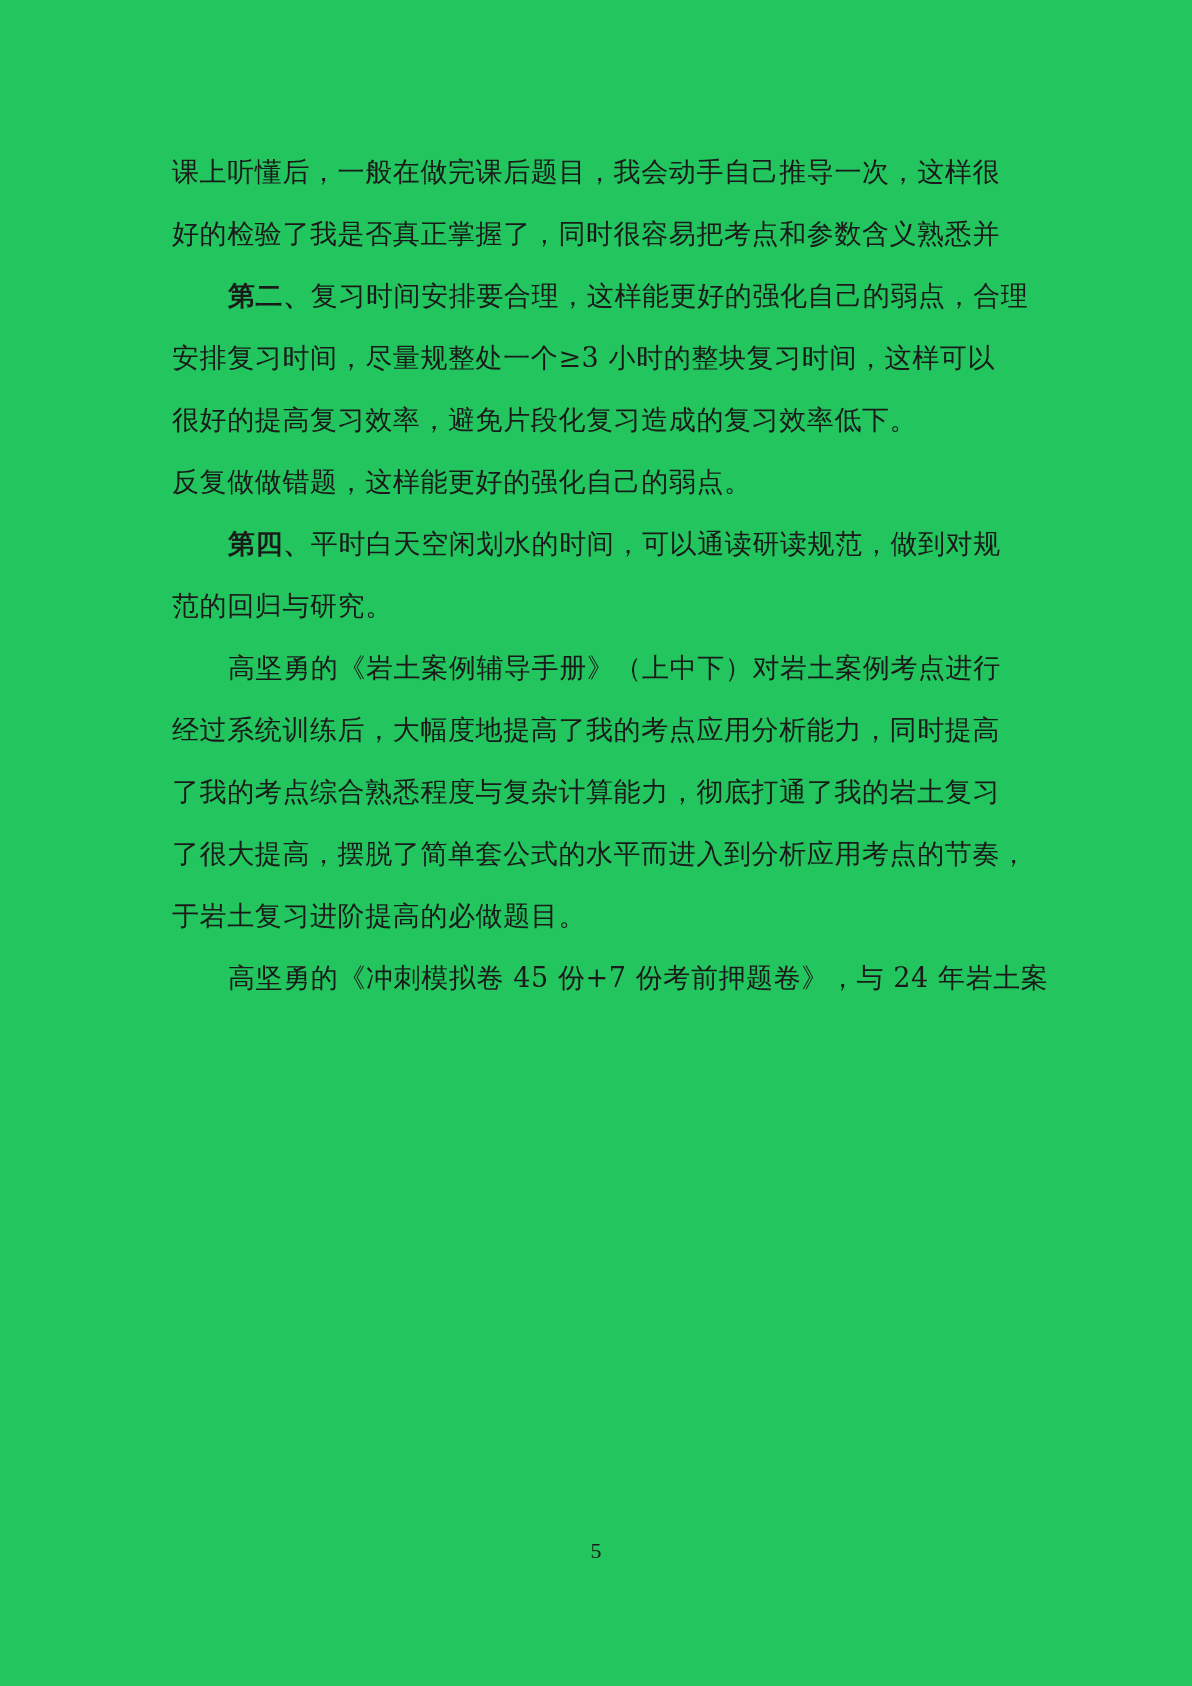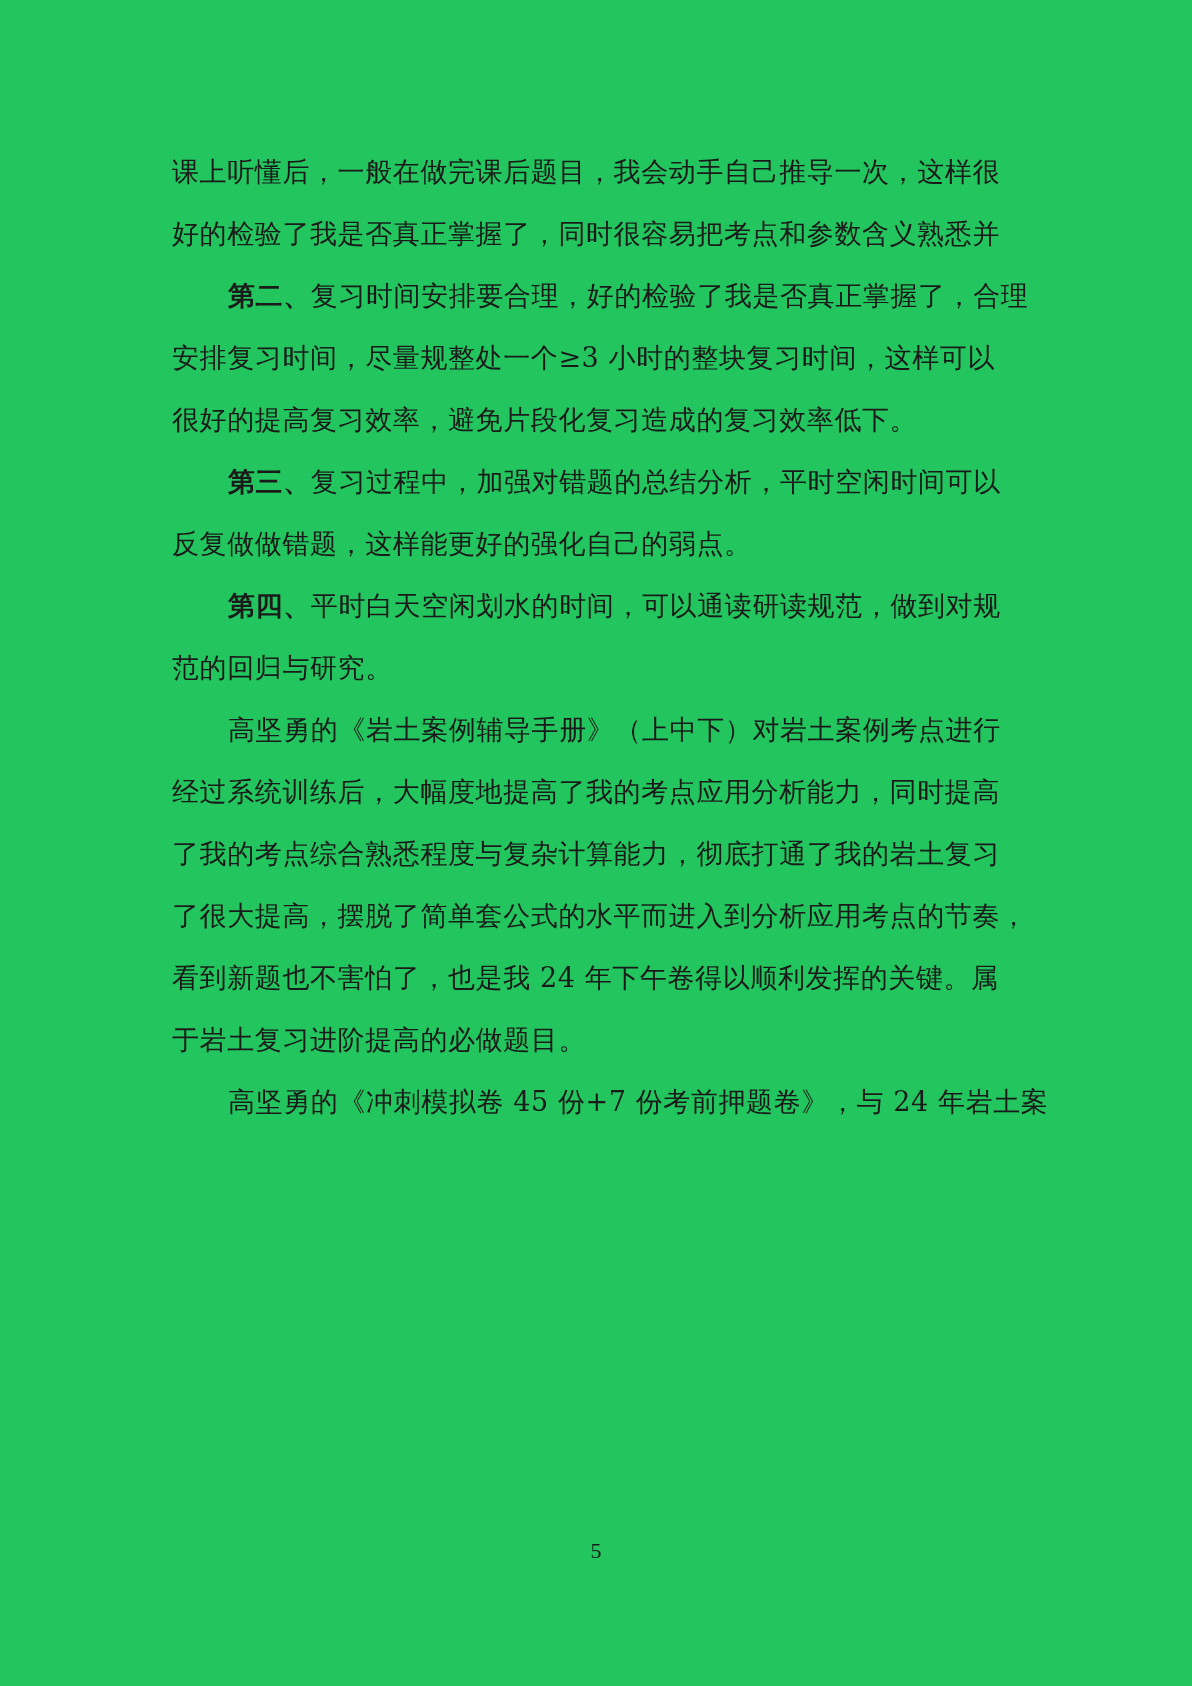--- a/index.html
+++ b/index.html
@@ -59,36 +59,34 @@
 </style>
 </head>
 <body>
 
 <div class="page">
   <div class="text-block">
 
     <span class="line">课上听懂后，一般在做完课后题目，我会动手自己推导一次，这样很</span>
     <span class="line">好的检验了我是否真正掌握了，同时很容易把考点和参数含义熟悉并</span>
 
-    <span class="line indent"><span class="bold">第二、</span><span>复习时间安排要合理，好的检验了我是否真正掌握了，合理</span></span>
+    <span class="line indent"><span class="bold">第二、</span><span>复习时间安排要合理，这样能更好的强化自己的弱点，合理</span></span>
     <span class="line">安排复习时间，尽量规整处一个≥3 小时的整块复习时间，这样可以</span>
     <span class="line">很好的提高复习效率，避免片段化复习造成的复习效率低下。</span>
 
-    <span class="line indent"><span class="bold">第三、</span><span>复习过程中，加强对错题的总结分析，平时空闲时间可以</span></span>
     <span class="line">反复做做错题，这样能更好的强化自己的弱点。</span>
 
     <span class="line indent"><span class="bold">第四、</span><span>平时白天空闲划水的时间，可以通读研读规范，做到对规</span></span>
     <span class="line">范的回归与研究。</span>
 
 
     <span class="line indent">高坚勇的《岩土案例辅导手册》（上中下）对岩土案例考点进行</span>
 
     <span class="line">经过系统训练后，大幅度地提高了我的考点应用分析能力，同时提高</span>
     <span class="line">了我的考点综合熟悉程度与复杂计算能力，彻底打通了我的岩土复习</span>
     <span class="line">了很大提高，摆脱了简单套公式的水平而进入到分析应用考点的节奏，</span>
-    <span class="line">看到新题也不害怕了，也是我 24 年下午卷得以顺利发挥的关键。属</span>
     <span class="line">于岩土复习进阶提高的必做题目。</span>
 
     <span class="line indent">高坚勇的《冲刺模拟卷 45 份+7 份考前押题卷》，与 24 年岩土案</span>
   </div>
 
   <div class="page-number">5</div>
 </div>
 
 </body></html>

